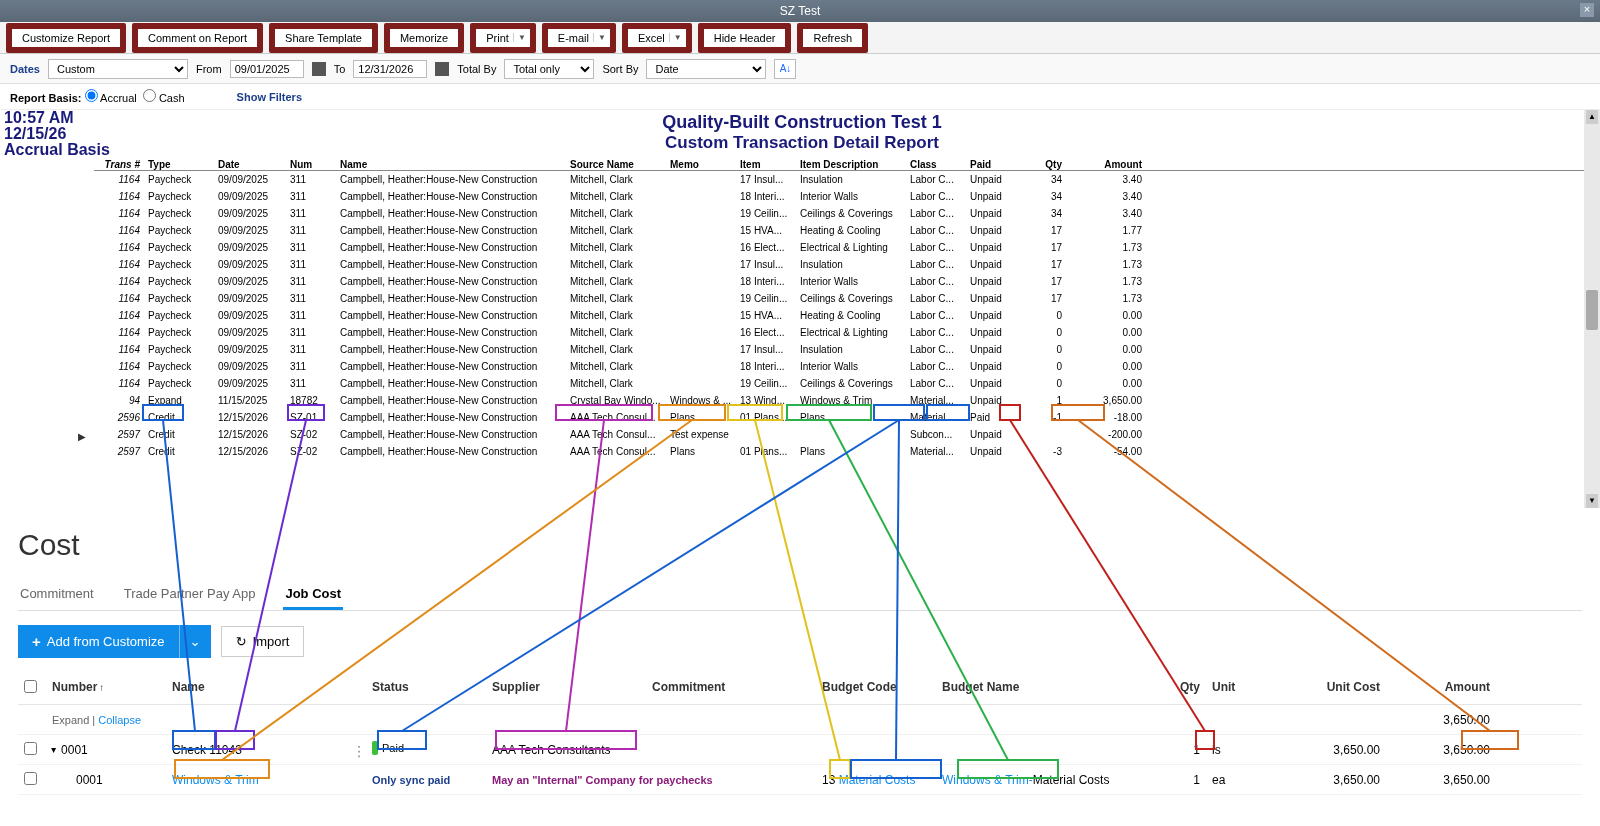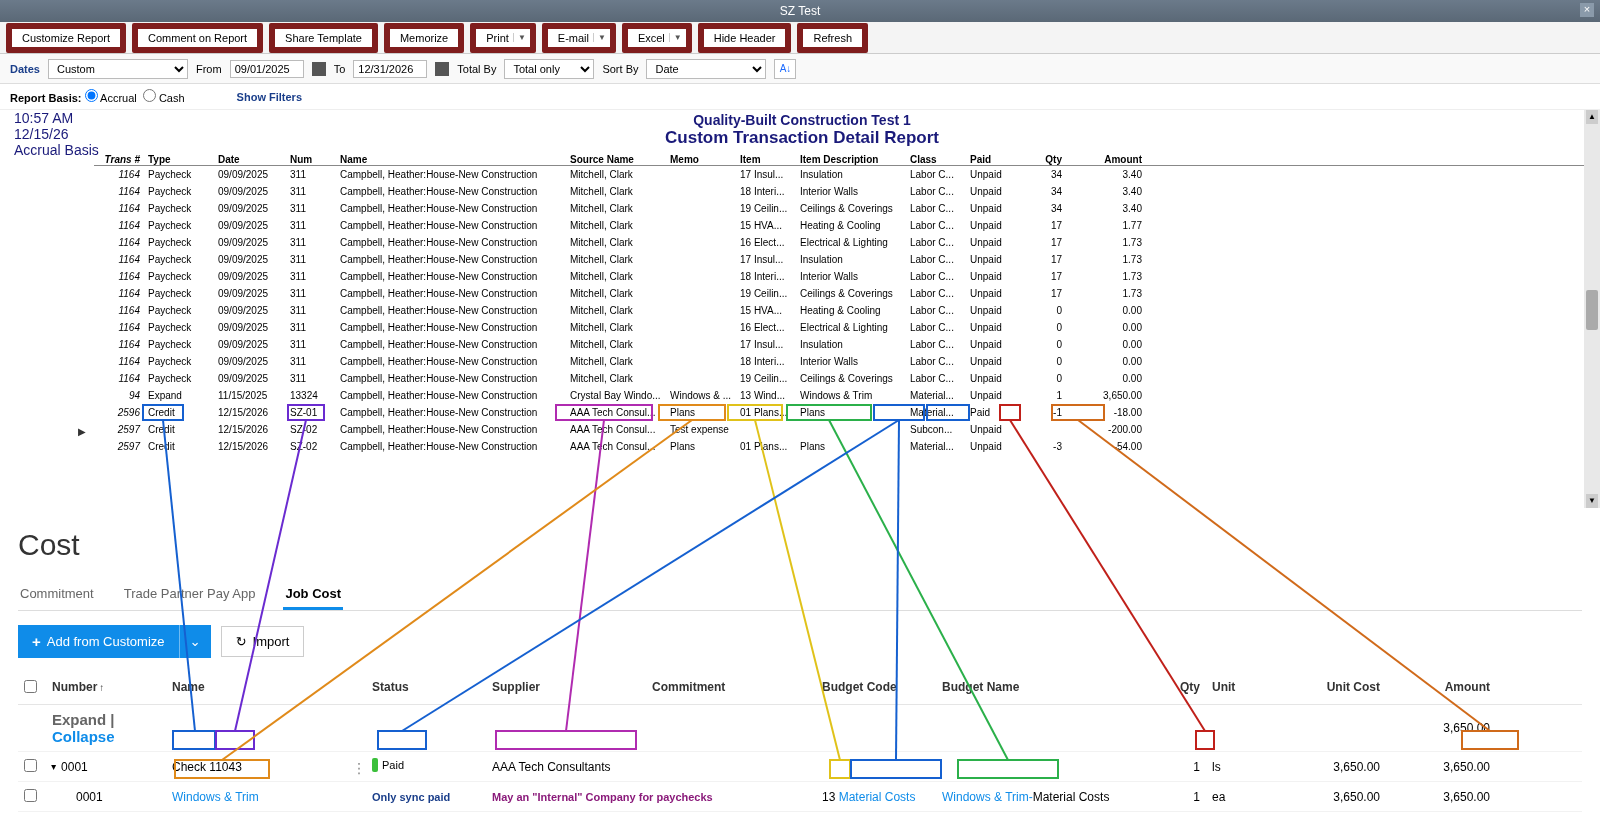--- a/index.html
+++ b/index.html
@@ -17,23 +17,23 @@
 .qb-filters label { color: #1a3e8a; font-weight: bold; }
 .qb-select { border: 1px solid #bbb; padding: 2px 4px; font-size: 11px; background: #fff; }
 .qb-date { border: 1px solid #bbb; padding: 2px 4px; font-size: 11px; width: 74px; }
 .cal-icon { width: 14px; height: 14px; display: inline-block; background: #555; }
 .sort-icon-btn { border: 1px solid #bbb; background: #fff; width: 22px; height: 20px; display: inline-flex; align-items: center; justify-content: center; font-size: 10px; color: #1a6aff; }
 
 .qb-basis { background: #fff; padding: 5px 10px; font-size: 11px; display: flex; gap: 20px; align-items: center; border-bottom: 1px solid #eee; height: 26px; }
 .qb-basis .show-filters { color: #1a3e8a; font-weight: bold; cursor: pointer; margin-left: 32px; }
 
 .qb-report-area { position: relative; padding: 2px 10px 0 14px; height: 398px; overflow: hidden; }
-.qb-meta { position: absolute; left: 14px; top: 0; color: #1a1a7a; font-size: 14px; font-weight: normal; line-height: 16px; }
+.qb-meta { position: absolute; left: 4px; top: 0; color: #1a1a7a; font-size: 16px; font-weight: bold; line-height: 16px; }
 .qb-header { text-align: center; color: #1a1a7a; font-weight: bold; }
-.qb-header .company { font-size: 14px; }
+.qb-header .company { font-size: 18px; }
 .qb-header .title { font-size: 17px; }
 .qb-header .range { font-size: 11px; }
 
 .qb-table { margin: 6px 0 0 80px; font-size: 10px; }
 .qb-table .hdr { display: flex; font-weight: bold; border-bottom: 1px solid #888; color: #000; }
 .qb-table .row { display: flex; color: #000; line-height: 17px; position: relative; }
 .qb-table .cell { padding: 0 4px; overflow: hidden; white-space: nowrap; text-overflow: ellipsis; }
 .c-trans{width:50px;text-align:right;font-style:italic;} .c-type{width:70px;} .c-date{width:72px;} .c-num{width:50px;}
 .c-name{width:230px;} .c-src{width:100px;} .c-memo{width:70px;} .c-item{width:60px;}
 .c-desc{width:110px;} .c-class{width:60px;} .c-paid{width:50px;} .c-qty{width:50px;text-align:right;} .c-amt{width:80px;text-align:right;}
@@ -56,21 +56,21 @@
 .btn-outline { background: #fff; border: 1px solid #ccc; padding: 7px 14px; font-size: 13px; display: flex; align-items: center; gap: 6px; cursor: pointer; }
 
 .cost-table { font-size: 12px; }
 .cost-hdr { display: flex; font-weight: bold; color: #333; border-bottom: 1px solid #e5e5e5; padding: 8px 0; }
 .cost-row { display: flex; align-items: center; padding: 6px 0; border-bottom: 1px solid #f2f2f2; min-height: 30px; }
 .cc{padding:0 6px;}
 .cc-chk{width:28px;} .cc-num{width:120px;} .cc-name{width:200px;} .cc-status{width:120px;}
 .cc-supplier{width:160px;} .cc-commit{width:170px;} .cc-bcode{width:120px;} .cc-bname{width:200px;}
 .cc-qty{width:70px;text-align:right;} .cc-unit{width:70px;} .cc-ucost{width:110px;text-align:right;} .cc-amt{width:110px;text-align:right;}
 .sort-arrow{font-size:10px;margin-left:2px;}
-.expand-collapse { font-size: 15px; color: #666; font-weight: bold; }
+.expand-collapse { font-size: 11px; color: #666; }
 .expand-collapse .collapse-link { color: #0f8ce9; cursor: pointer; }
 .chevron { display: inline-block; transform: rotate(90deg); font-size: 10px; margin-right: 4px; cursor: pointer; }
 .pill { display: inline-flex; align-items: center; gap: 4px; font-size: 11px; }
 .pill .dot { width: 6px; height: 14px; background: #3bbf3b; border-radius: 2px; }
 .more-dots { color: #888; cursor: pointer; font-size: 14px; }
 
 svg.overlay { position: absolute; top: 0; left: 0; pointer-events: none; }
 
 input[type=checkbox]{cursor:pointer;}
 </style>
@@ -347,21 +347,21 @@
           <div class="cell c-desc">Ceilings &amp; Coverings</div>
           <div class="cell c-class">Labor C...</div>
           <div class="cell c-paid">Unpaid</div>
           <div class="cell c-qty">0</div>
           <div class="cell c-amt">0.00</div>
         </div>
         <div class="row">
           <div class="cell c-trans">94</div>
           <div class="cell c-type">Expand</div>
           <div class="cell c-date">11/15/2025</div>
-          <div class="cell c-num">13324</div>
+          <div class="cell c-num">18782</div>
           <div class="cell c-name">Campbell, Heather:House-New Construction</div>
           <div class="cell c-src">Crystal Bay Windo...</div>
           <div class="cell c-memo">Windows &amp; ...</div>
           <div class="cell c-item">13 Wind...</div>
           <div class="cell c-desc">Windows &amp; Trim</div>
           <div class="cell c-class">Material...</div>
           <div class="cell c-paid">Unpaid</div>
           <div class="cell c-qty">1</div>
           <div class="cell c-amt">3,650.00</div>
         </div>

